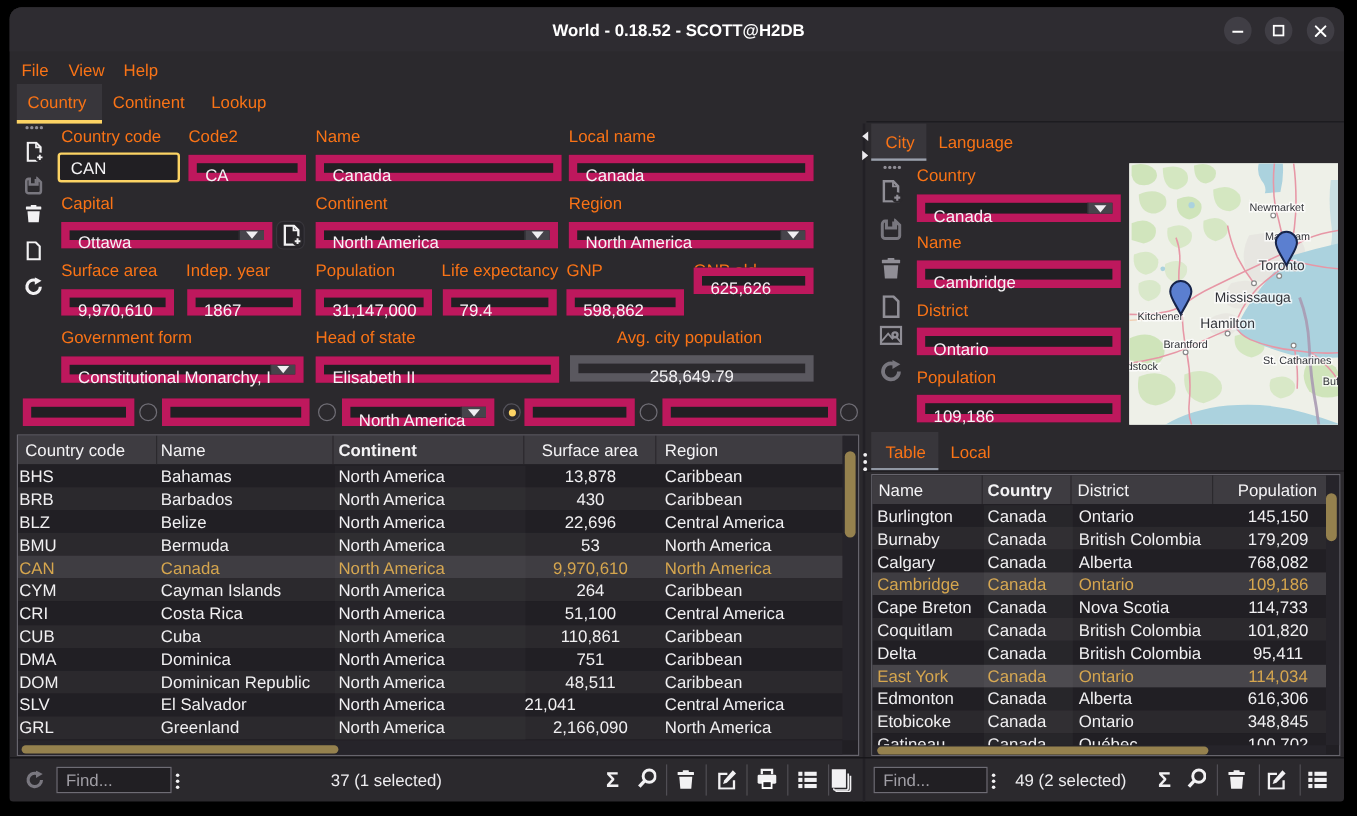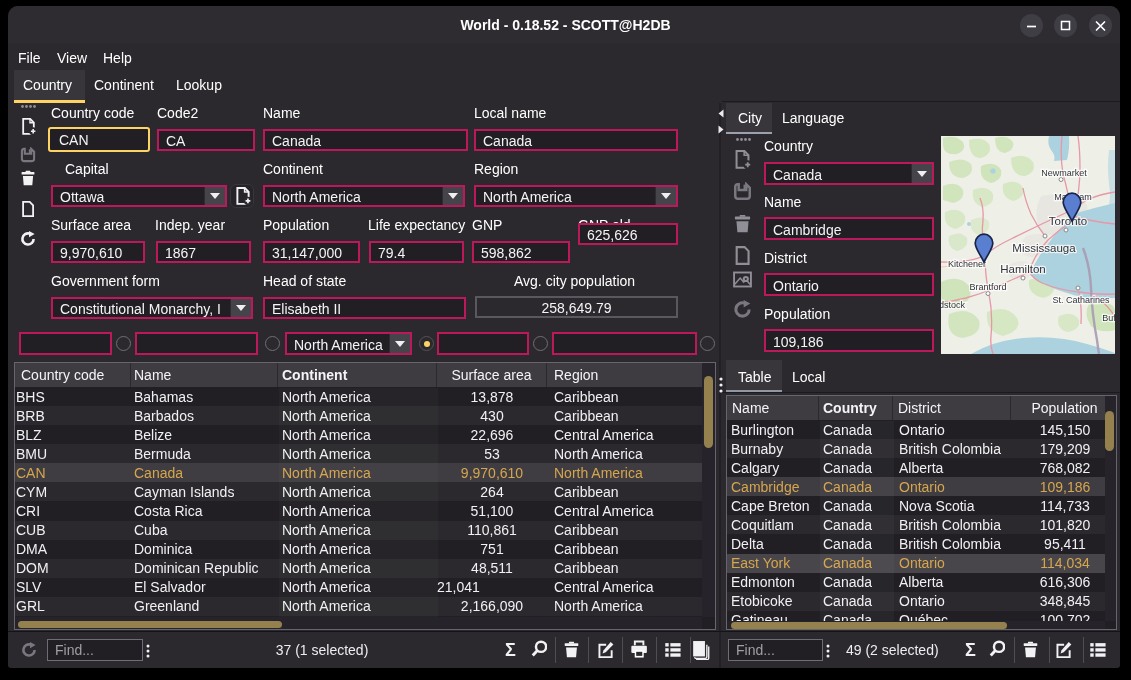--- a/index.html
+++ b/index.html
@@ -3,22 +3,22 @@
 <meta charset="utf-8">
 <style>
 html,body{margin:0;padding:0;background:#000;width:1131px;height:680px;overflow:hidden;}
 *{box-sizing:border-box;}
 body{font-family:"Liberation Sans",sans-serif;color:#f1f0f2;font-size:14px;position:relative;}
 .abs{position:absolute;}
 #win{position:absolute;left:8px;top:6px;width:1112px;height:662px;background:#2b292d;border-radius:10px 10px 3px 3px;}
 #titlebar{position:absolute;left:8px;top:6px;width:1112px;height:37px;background:#2e2c31;border-radius:10px 10px 0 0;}
 #title{position:absolute;left:0;top:17px;width:1131px;text-align:center;font-weight:bold;font-size:14px;color:#ffffff;}
 .tbtn{position:absolute;top:14px;width:23px;height:23px;border-radius:50%;background:#403e45;}
-.lbl{position:absolute;color:#ffffff;white-space:nowrap;line-height:16px;}
-.inp{position:absolute;background:#211f23;border:2px solid #be185d;color:#f4f3f5;white-space:nowrap;}
+.lbl{position:absolute;color:#f97316;white-space:nowrap;line-height:16px;}
+.inp{position:absolute;background:#211f23;border:7px solid #be185d;color:#f4f3f5;white-space:nowrap;}
 .inp .t{position:absolute;left:7px;top:2px;line-height:17px;}
 .combo-arrow{position:absolute;right:0px;top:0px;bottom:0px;width:21px;background:#46444b;border-left:1px solid #2e2c31;display:flex;align-items:center;justify-content:center;}
 .combo-arrow:before{content:"";width:0;height:0;border-left:5.5px solid transparent;border-right:5.5px solid transparent;border-top:6px solid #f0eff2;}
 .circ{position:absolute;width:15px;height:15px;border-radius:50%;border:1px solid #706e76;background:#2b292d;}
 .vsep{position:absolute;width:1px;background:#504e54;}
 .grid{position:absolute;border:1px solid #67656d;background:#211f24;overflow:hidden;}
 .trow{display:flex;height:19.08px;align-items:center;}
 .trow.even{background:#2b292d;}
 .trow.odd{background:#211f24;}
 .trow.sel{background:#3f3d42;color:#d6a64e;}
@@ -151,21 +151,21 @@
   </div>
 <div class="inp" style="left:157px;top:129px;width:98px;height:22px;">
     <span class="t">CA</span>
   </div>
 <div class="inp" style="left:263px;top:129px;width:205px;height:22px;">
     <span class="t">Canada</span>
   </div>
 <div class="inp" style="left:474px;top:129px;width:204px;height:22px;">
     <span class="t">Canada</span>
   </div>
-<div class="lbl" style="left:65px;top:161px;">Capital</div>
+<div class="lbl" style="left:51px;top:161px;">Capital</div>
 <div class="lbl" style="left:263px;top:161px;">Continent</div>
 <div class="lbl" style="left:474px;top:161px;">Region</div>
 <div class="inp" style="left:51px;top:185px;width:176px;height:22px;">
     <span class="t">Ottawa</span>
     <span class="combo-arrow"></span>
   </div>
 <div class="inp" style="left:263px;top:185px;width:202px;height:22px;">
     <span class="t">North America</span>
     <span class="combo-arrow"></span>
   </div>

